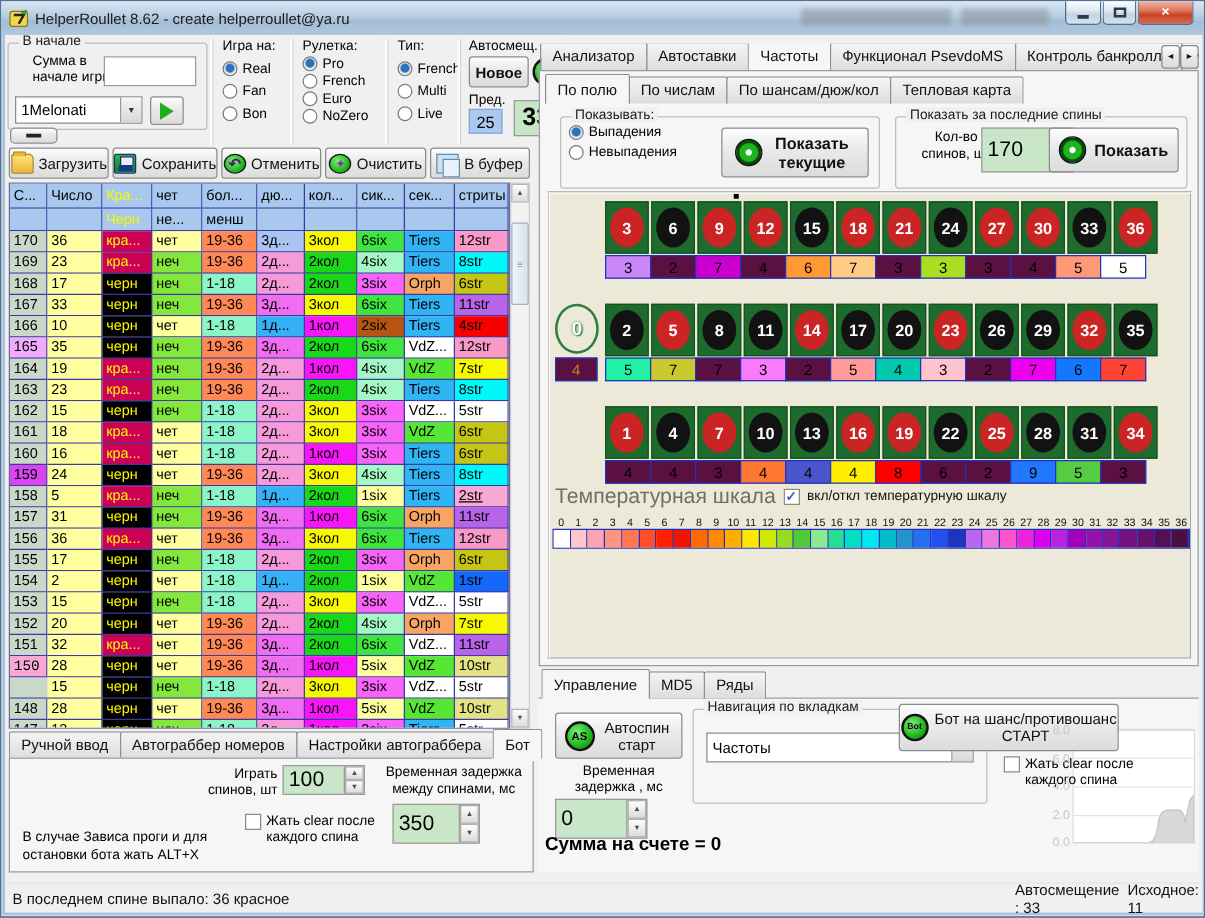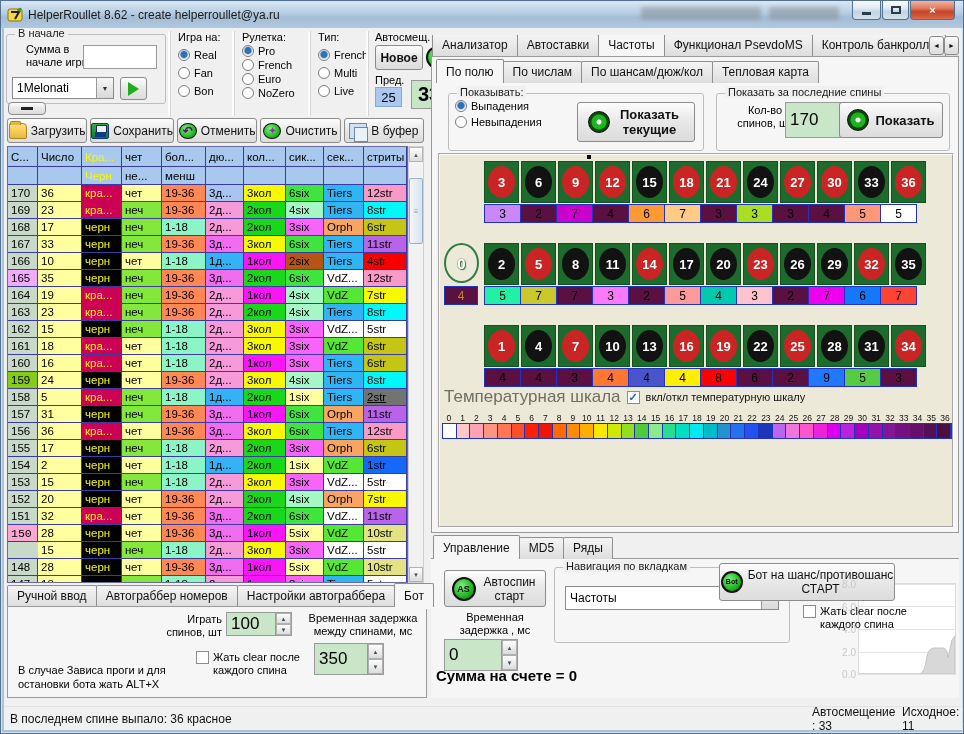--- a/index.html
+++ b/index.html
@@ -439,40 +439,40 @@
         <div class="tc" style="background: rgb(201, 217, 201);">160</div>
         <div class="tc" style="background: rgb(255, 255, 160);">16</div>
         <div class="tc" style="background: rgb(204, 0, 85); color: rgb(248, 248, 0);">кра...</div>
         <div class="tc" style="background: rgb(255, 255, 160); color: rgb(0, 0, 0);">чет</div>
         <div class="tc" style="background: rgb(140, 245, 200); color: rgb(0, 0, 0);">1-18</div>
         <div class="tc" style="background: rgb(247, 154, 217); color: rgb(0, 0, 0);">2д...</div>
         <div class="tc" style="background: rgb(248, 22, 248); color: rgb(0, 0, 0);">1кол</div>
         <div class="tc" style="background: rgb(248, 99, 248); color: rgb(0, 0, 0);">3six</div>
         <div class="tc" style="background: rgb(47, 180, 244); color: rgb(0, 0, 0);">Tiers</div>
         <div class="tc" style="background: rgb(197, 197, 19); color: rgb(0, 0, 0);">6str</div>
-        <div class="tc" style="background: #84cc16;">159</div>
+        <div class="tc" style="background: #d946ef;">159</div>
         <div class="tc" style="background: rgb(255, 255, 160);">24</div>
         <div class="tc" style="background: rgb(0, 0, 0); color: rgb(248, 248, 0);">черн</div>
         <div class="tc" style="background: rgb(255, 255, 160); color: rgb(0, 0, 0);">чет</div>
         <div class="tc" style="background: rgb(255, 136, 85); color: rgb(0, 0, 0);">19-36</div>
         <div class="tc" style="background: rgb(247, 154, 217); color: rgb(0, 0, 0);">2д...</div>
         <div class="tc" style="background: rgb(248, 248, 0); color: rgb(0, 0, 0);">3кол</div>
         <div class="tc" style="background: rgb(165, 248, 197); color: rgb(0, 0, 0);">4six</div>
         <div class="tc" style="background: rgb(47, 180, 244); color: rgb(0, 0, 0);">Tiers</div>
         <div class="tc" style="background: rgb(0, 248, 248); color: rgb(0, 0, 0);">8str</div>
         <div class="tc" style="background: rgb(201, 217, 201);">158</div>
         <div class="tc" style="background: rgb(255, 255, 160);">5</div>
         <div class="tc" style="background: rgb(204, 0, 85); color: rgb(248, 248, 0);">кра...</div>
         <div class="tc" style="background: rgb(132, 232, 60); color: rgb(0, 0, 0);">неч</div>
         <div class="tc" style="background: rgb(140, 245, 200); color: rgb(0, 0, 0);">1-18</div>
         <div class="tc" style="background: rgb(53, 177, 245); color: rgb(0, 0, 0);">1д...</div>
         <div class="tc" style="background: rgb(25, 215, 25); color: rgb(0, 0, 0);">2кол</div>
         <div class="tc" style="background: rgb(255, 255, 160); color: rgb(0, 0, 0);">1six</div>
         <div class="tc" style="background: rgb(47, 180, 244); color: rgb(0, 0, 0);">Tiers</div>
-        <div class="tc" style="background: #737373; color: rgb(0, 0, 0); text-decoration: underline;">2str</div>
+        <div class="tc" style="background: #f9a8d4; color: rgb(0, 0, 0); text-decoration: underline;">2str</div>
         <div class="tc" style="background: rgb(201, 217, 201);">157</div>
         <div class="tc" style="background: rgb(255, 255, 160);">31</div>
         <div class="tc" style="background: rgb(0, 0, 0); color: rgb(248, 248, 0);">черн</div>
         <div class="tc" style="background: rgb(132, 232, 60); color: rgb(0, 0, 0);">неч</div>
         <div class="tc" style="background: rgb(255, 136, 85); color: rgb(0, 0, 0);">19-36</div>
         <div class="tc" style="background: rgb(240, 109, 240); color: rgb(0, 0, 0);">3д...</div>
         <div class="tc" style="background: rgb(248, 22, 248); color: rgb(0, 0, 0);">1кол</div>
         <div class="tc" style="background: rgb(63, 228, 63); color: rgb(0, 0, 0);">6six</div>
         <div class="tc" style="background: rgb(248, 165, 100); color: rgb(0, 0, 0);">Orph</div>
         <div class="tc" style="background: rgb(184, 100, 232); color: rgb(0, 0, 0);">11str</div>

